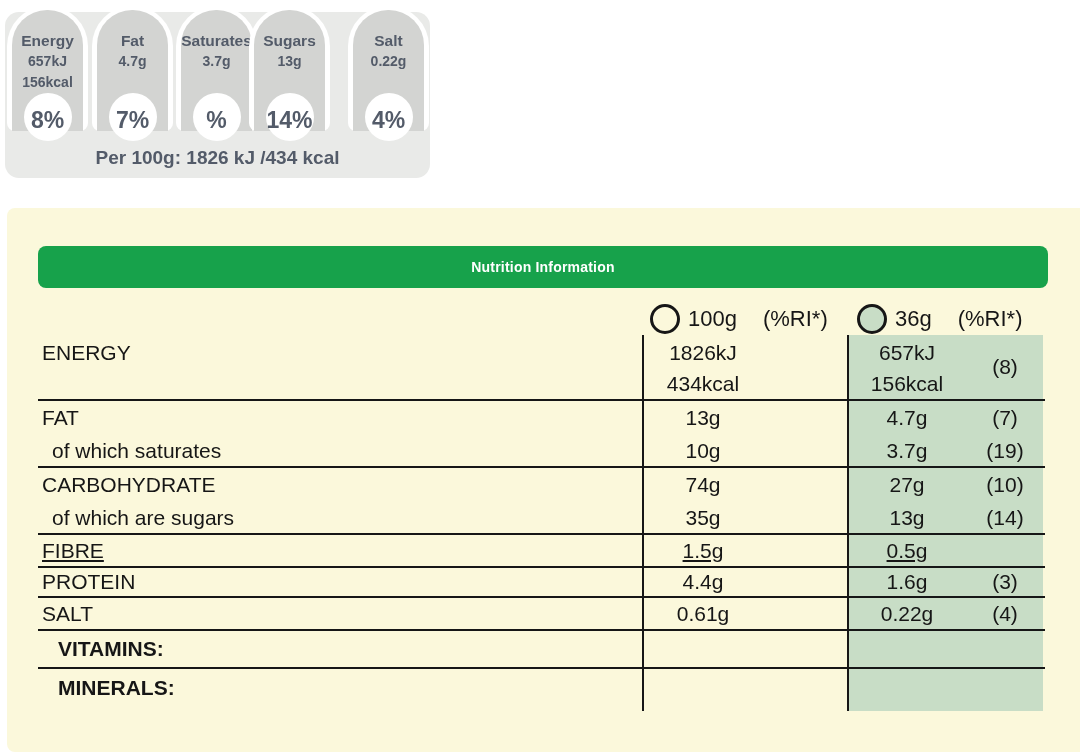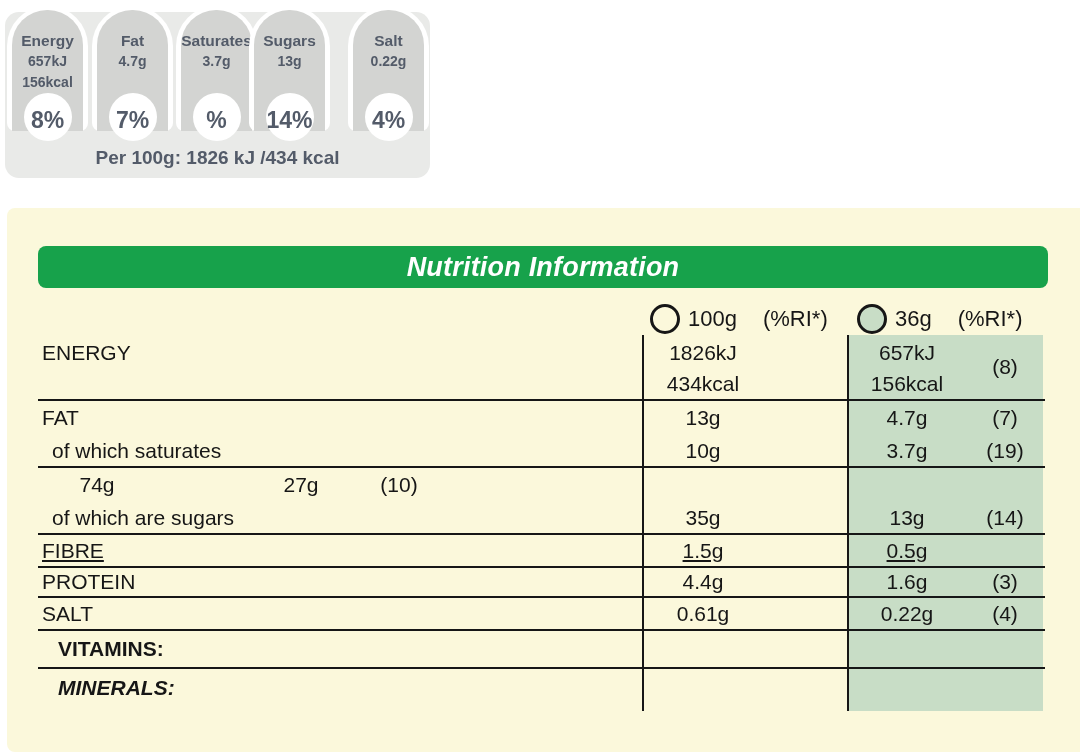--- a/index.html
+++ b/index.html
@@ -32,21 +32,21 @@
          font-size:23px;font-weight:bold;color:var(--badge-text);}
   .per100{position:absolute;left:0;right:0;bottom:9px;text-align:center;
           font-size:19px;font-weight:bold;color:var(--badge-text);}
 
   
   .panel{position:absolute;left:7px;top:208px;right:0;bottom:0;
          background:var(--panel-bg);border-radius:8px 0 0 8px;}
   .title-bar{position:absolute;left:31px;top:38px;width:1010px;height:42px;
              background:var(--green-header);border-radius:8px;
              display:flex;align-items:center;justify-content:center;}
-  .title-bar span{color:#fff;font-size:27px;font-weight:bold;letter-spacing:.2px;font-style:italic;}
+  .title-bar span{color:#fff;font-size:14px;font-weight:bold;letter-spacing:.2px;}
 
   
   .ntable{position:absolute;left:31px;top:87px;width:1007px;height:416px;font-size:21px;}
   .green-col{position:absolute;left:809px;top:40px;width:196px;height:376px;
              background:var(--green-column);border-left:2px solid var(--ink);
              box-sizing:border-box;z-index:0;}
   .vline{position:absolute;left:604px;top:40px;width:2px;height:376px;background:var(--ink);z-index:0;}
   .thead{position:relative;z-index:1;height:40px;font-size:22px;}
   .hgroup{position:absolute;top:4px;height:40px;display:flex;align-items:center;}
   .hg1{left:604px;padding-left:8px;}
@@ -182,20 +182,21 @@
             <div class="c c100">
               <div>10g</div>
             </div>
             <div class="c r100"></div>
             <div class="c c36">
               <div>3.7g</div>
             </div>
             <div class="c r36">(19)</div>
           </div>
           <div class="row" style="height: 34px;">
+            <div class="lbl">CARBOHYDRATE</div>
             <div class="c c100">
               <div>74g</div>
             </div>
             <div class="c r100"></div>
             <div class="c c36">
               <div>27g</div>
             </div>
             <div class="c r36">(10)</div>
           </div>
           <div class="row rule" style="height: 33px;">
@@ -246,21 +247,21 @@
             <div class="lbl bold">VITAMINS:</div>
             <div class="c c100">
               <div></div>
             </div>
             <div class="c r100"></div>
             <div class="c c36">
               <div></div>
             </div>
             <div class="c r36"></div>
           </div>
-          <div class="row" style="height: 37px; font-style: italic;">
+          <div class="row" style="height: 37px;">
             <div class="lbl bold">MINERALS:</div>
             <div class="c c100">
               <div></div>
             </div>
             <div class="c r100"></div>
             <div class="c c36">
               <div></div>
             </div>
             <div class="c r36"></div>
           </div>

